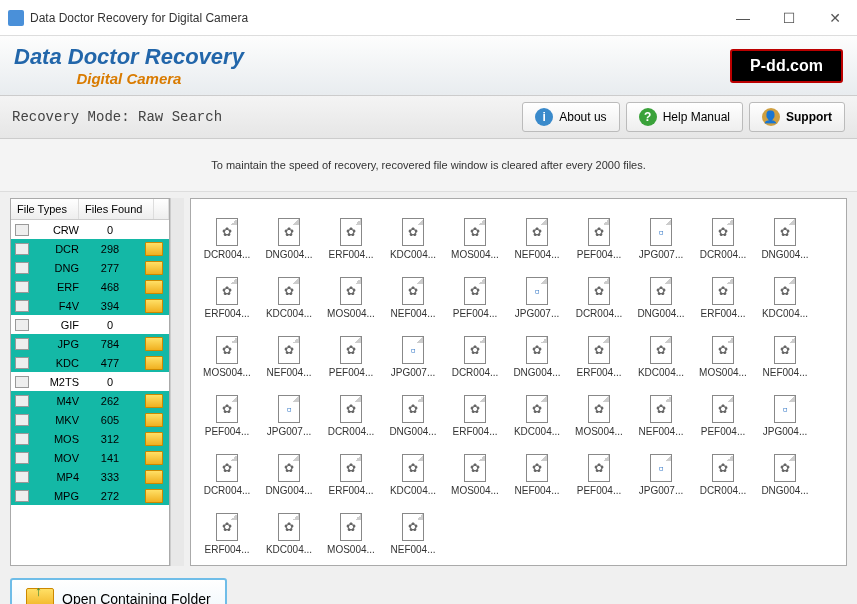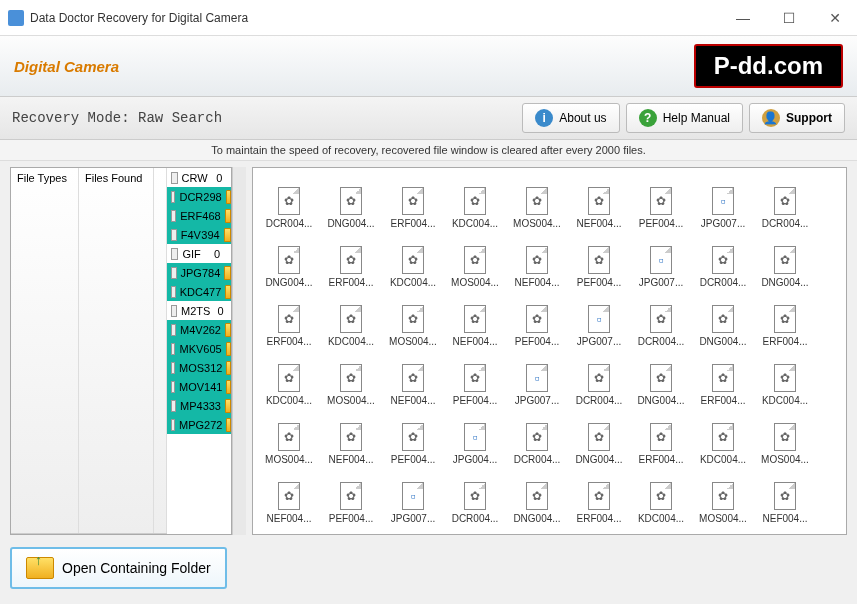--- a/index.html
+++ b/index.html
@@ -7,37 +7,37 @@
 .titlebar { height: 36px; background: #fff; border-bottom: 1px solid #ddd; display: flex; align-items: center; padding: 0 8px; }
 .titlebar-icon { width: 16px; height: 16px; background: #4a90d9; border-radius: 2px; margin-right: 6px; }
 .titlebar-text { flex: 1; font-size: 12px; color: #333; }
 .titlebar-btns { display: flex; gap: 18px; }
 .titlebar-btn { width: 28px; height: 20px; display: flex; align-items: center; justify-content: center; cursor: pointer; font-size: 14px; color: #555; }
 .header { background: linear-gradient(#fdfdfd, #e8ecef); padding: 8px 14px; display: flex; align-items: center; border-bottom: 1px solid #ccc; }
 .header-title { display: flex; flex-direction: column; }
 .header-title-main { font-size: 22px; font-weight: bold; color: #2266aa; font-style: italic; }
 .header-title-sub { font-size: 15px; color: #d97b00; font-style: italic; text-align: center; font-weight: bold; }
 .header-spacer { flex: 1; }
-.pdd-logo { background: #000; color: #fff; padding: 6px 18px; font-size: 24px; font-weight: bold; border: 2px solid #b00; border-radius: 3px; }
+.pdd-logo { background: #000; color: #fff; padding: 6px 18px; font-size: 16px; font-weight: bold; border: 2px solid #b00; border-radius: 3px; }
 .toolbar { background: linear-gradient(#f4f4f4, #e6e6e6); padding: 6px 12px; display: flex; align-items: center; border-bottom: 1px solid #ccc; }
 .recovery-mode { font-family: "Courier New", monospace; font-size: 14px; color: #444; flex: 1; }
 .tb-btn { background: linear-gradient(#fff, #eee); border: 1px solid #bbb; border-radius: 3px; padding: 5px 12px; margin-left: 6px; display: flex; align-items: center; gap: 6px; cursor: pointer; font-size: 12px; }
 .tb-icon { width: 18px; height: 18px; border-radius: 50%; display: flex; align-items: center; justify-content: center; color: #fff; font-weight: bold; font-size: 12px; }
-.info-text { text-align: center; font-size: 11px; color: #333; padding: 4px; background: #f4f4f4; border-bottom: 1px solid #ddd; }
+.info-text { text-align: center; font-size: 11px; color: #333; padding: 20px; background: #f4f4f4; border-bottom: 1px solid #ddd; }
 .main { display: flex; padding: 6px 10px; gap: 6px; height: 380px; }
-.left-panel { width: 222px; border: 1px solid #aaa; background: #fff; display: flex; flex-direction: row; }
+.left-panel { width: 160px; border: 1px solid #aaa; background: #fff; display: flex; flex-direction: column; }
 .left-header { display: flex; background: linear-gradient(#fff, #eee); border-bottom: 1px solid #ccc; font-size: 11px; }
 .left-header > div { padding: 4px 6px; border-right: 1px solid #ddd; }
 .lh-type { width: 68px; }
 .lh-count { width: 75px; text-align: left; }
 .left-list { flex: 1; overflow-y: auto; overflow-x: auto; }
 .ft-row { display: flex; align-items: center; height: 19px; font-size: 11px; }
 .ft-row.hl { background: #14b8a6; }
 .ft-icon { width: 14px; height: 12px; margin: 0 4px; background: #eee; border: 1px solid #999; display: inline-block; }
-.ft-name { width: 46px; }
+.ft-name { width: 46px; text-align: right; }
 .ft-count { width: 62px; text-align: center; }
 .ft-folder { width: 18px; height: 14px; background: linear-gradient(#ffe066, #f0b020); border-radius: 1px 1px 0 0; border: 1px solid #cc8800; margin-left: 4px; }
 .left-scroll { width: 14px; background: #e8e8e8; border-left: 1px solid #ccc; }
 .right-panel { flex: 1; border: 1px solid #aaa; background: #fff; overflow: auto; padding: 6px; }
 .thumb-grid { display: flex; flex-wrap: wrap; gap: 4px 2px; align-items: flex-end; }
 .thumb { width: 60px; height: 55px; display: flex; flex-direction: column; align-items: center; justify-content: flex-end; font-size: 10px; color: #333; cursor: pointer; }
 .thumb-icon { width: 22px; height: 28px; border: 1px solid #888; background: #fff; position: relative; margin-bottom: 3px; display: flex; align-items: center; justify-content: center; }
 .thumb-icon::before { content: ""; position: absolute; top: 0; right: 0; width: 6px; height: 6px; background: linear-gradient(135deg, #fff 50%, #ccc 50%); }
 .thumb-icon.dark::after { content: "✿"; font-size: 12px; color: #666; }
 .thumb-icon.blue::after { content: "▫"; font-size: 14px; color: #3a7cc8; }
@@ -56,20 +56,21 @@
   <div class="titlebar-text">Data Doctor Recovery for Digital Camera</div>
   <div class="titlebar-btns">
     <div class="titlebar-btn">—</div>
     <div class="titlebar-btn">☐</div>
     <div class="titlebar-btn">✕</div>
   </div>
 </div>
 
 <div class="header">
   <div class="header-title">
+    <div class="header-title-main">Data Doctor Recovery</div>
     <div class="header-title-sub">Digital Camera</div>
   </div>
   <div class="header-spacer"></div>
   <div class="pdd-logo">P-dd.com</div>
 </div>
 
 <div class="toolbar">
   <div class="recovery-mode">Recovery Mode: Raw Search</div>
   <div class="tb-btn">
     <div class="tb-icon" style="background:#3a8acb">i</div>
@@ -102,20 +103,26 @@
     <span class="ft-count">0</span>
     </div>
           <div class="ft-row hl">
             <span class="ft-icon"></span>
     <span class="ft-name">DCR</span>
     <span class="ft-count">298</span>
     <span class="ft-folder"></span>
           </div>
           <div class="ft-row hl">
             <span class="ft-icon"></span>
+    <span class="ft-name">DNG</span>
+    <span class="ft-count">277</span>
+    <span class="ft-folder"></span>
+          </div>
+          <div class="ft-row hl">
+            <span class="ft-icon"></span>
     <span class="ft-name">ERF</span>
     <span class="ft-count">468</span>
     <span class="ft-folder"></span>
           </div>
           <div class="ft-row hl">
             <span class="ft-icon"></span>
     <span class="ft-name">F4V</span>
     <span class="ft-count">394</span>
     <span class="ft-folder"></span>
           </div>

